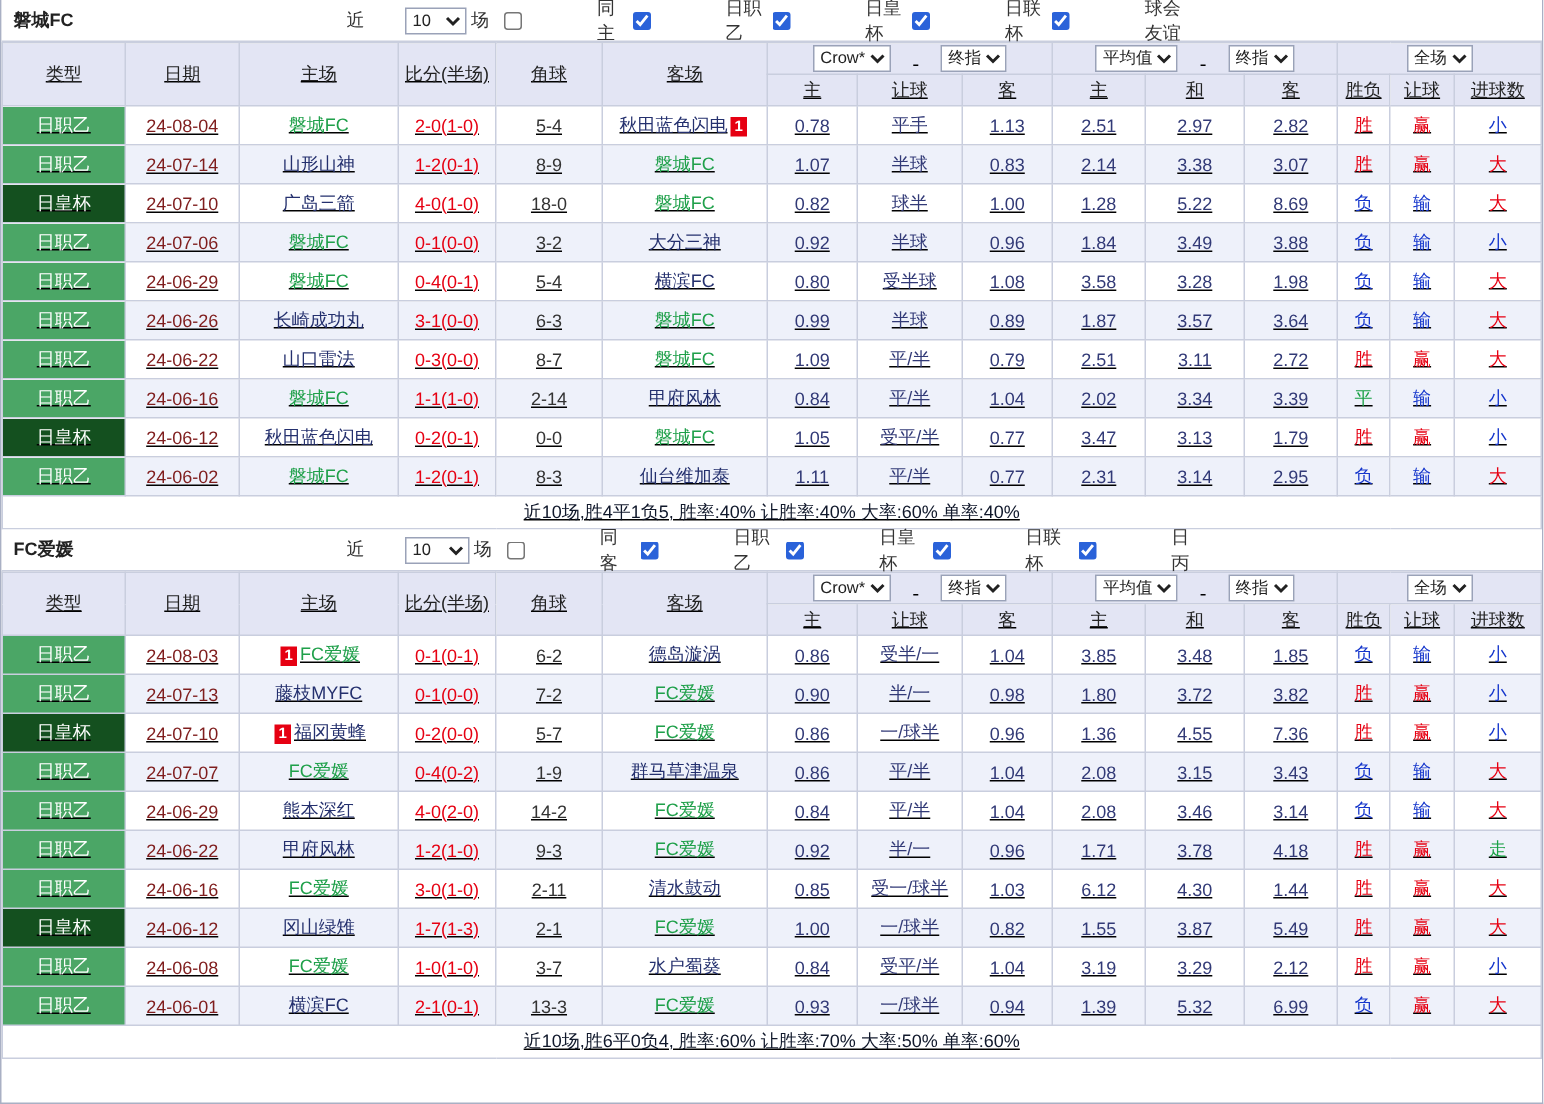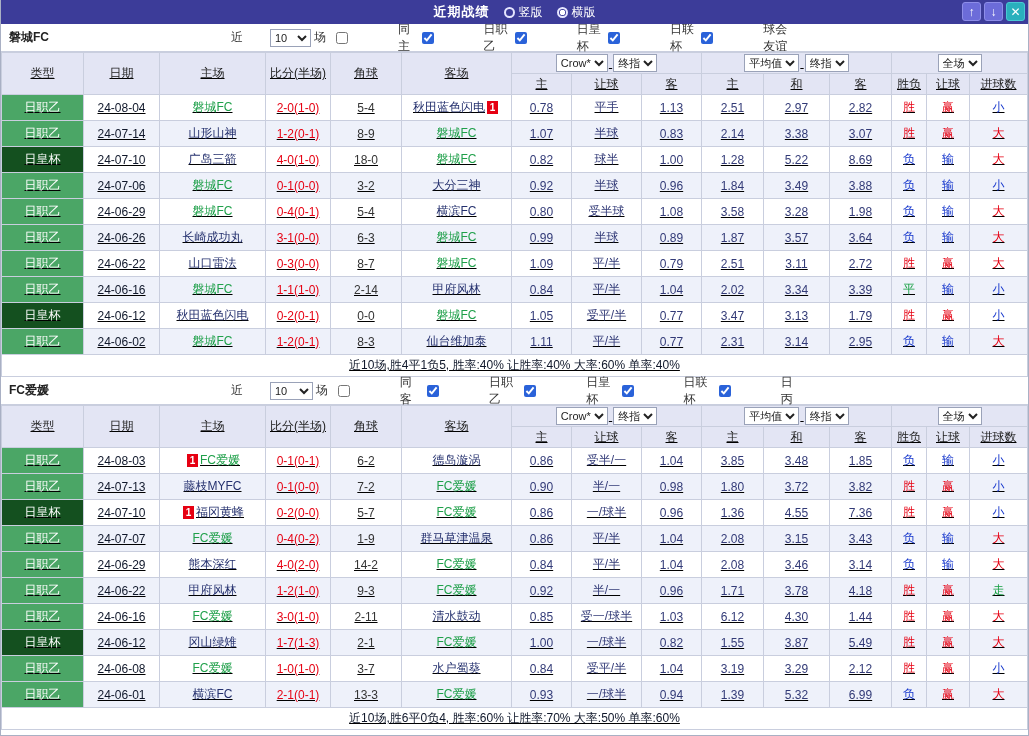--- a/index.html
+++ b/index.html
@@ -27,62 +27,44 @@
   .count-select { width:46px; }
   input[type=checkbox] { width:12px; height:12px; accent-color:#2a62d9; margin:0 2px 0 7px; vertical-align:middle; }
   .cb-label { display:flex; align-items:center; cursor:pointer;gap:48px; }
   .leagues { display:flex; align-items:center; }
 
   
   table { width:100%; border-collapse:collapse; table-layout:fixed;text-decoration:underline; }
   th, td { border:1px solid #c9cede; text-align:center; font-size:12px; white-space:nowrap; overflow:hidden; padding:0; }
   thead th { background:#e3e5f4; font-weight:normal; color:#222; height:21px; }
   thead .sel-cell { padding:1px 0; }
-  thead .sel-cell select { margin:0 1px; }
+  thead .sel-cell select { margin:0 15px; }
   tbody td { height:26px; color:#223; }
   tbody tr:nth-child(even) { background:#eef1fa; }
   td.type { color:#fff; }
   td.type.league { background:#4ba666; }
   td.type.cup { background:#14501f; }
-  td.date { color:#0f172a; }
+  td.date { color:#7f1d1d; }
   td.team { color:#24306e; }
   td.team.self { color:#1fa04a; }
   td.score { color:#e60012; }
   td.corner { color:#333; }
   td.odds { color:#323a77; }
   td.res.win { color:#e60012; }
   td.res.lose { color:#1536cc; }
   td.res.draw { color:#18a044; }
   .badge { display:inline-block; background:#e60012; color:#fff; font-size:10px; min-width:11px; height:13px;
            line-height:13px; padding:0 1px; margin:0 2px; font-weight:bold; }
   tfoot td { height:22px; color:#0f172a; font-size:12px; background:#fff; }
 </style>
 </head>
 <body>
 
 <div class="app">
 
-  <div class="titlebar">
-    <div class="tb-center">
-      <span class="tb-title">近期战绩</span>
-      <label class="radio">
-        <span class="rdot"></span>
-        <span>竖版</span>
-      </label>
-      <label class="radio">
-        <span class="rdot on"></span>
-        <span>横版</span>
-      </label>
-    </div>
-    <div class="tb-buttons">
-      <button class="tb-btn"><span>↑</span></button>
-      <button class="tb-btn"><span>↓</span></button>
-      <button class="tb-btn close"><span>✕</span></button>
-    </div>
-  </div>
 
   <section class="team-section">
     <div class="filterbar">
       <span class="team-name">磐城FC</span>
       <div class="filters">
         <span>近</span>
         <select class="count-select"><option>10</option></select>
         <span>场</span>
         <label class="cb-label">
           <input type="checkbox" style="">

